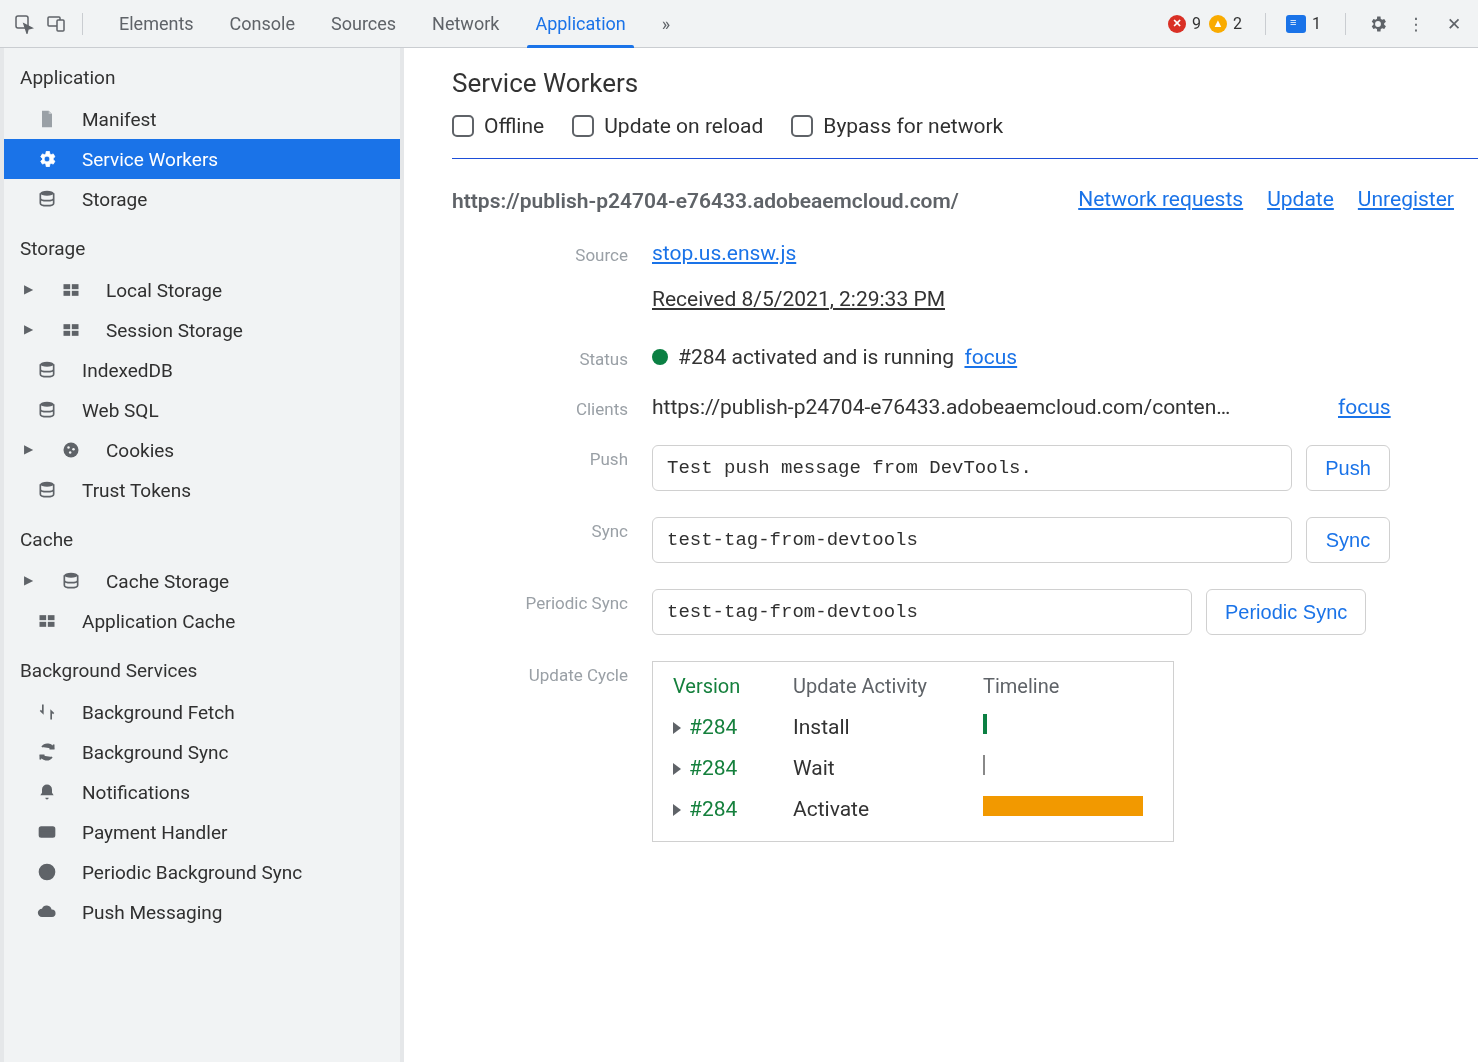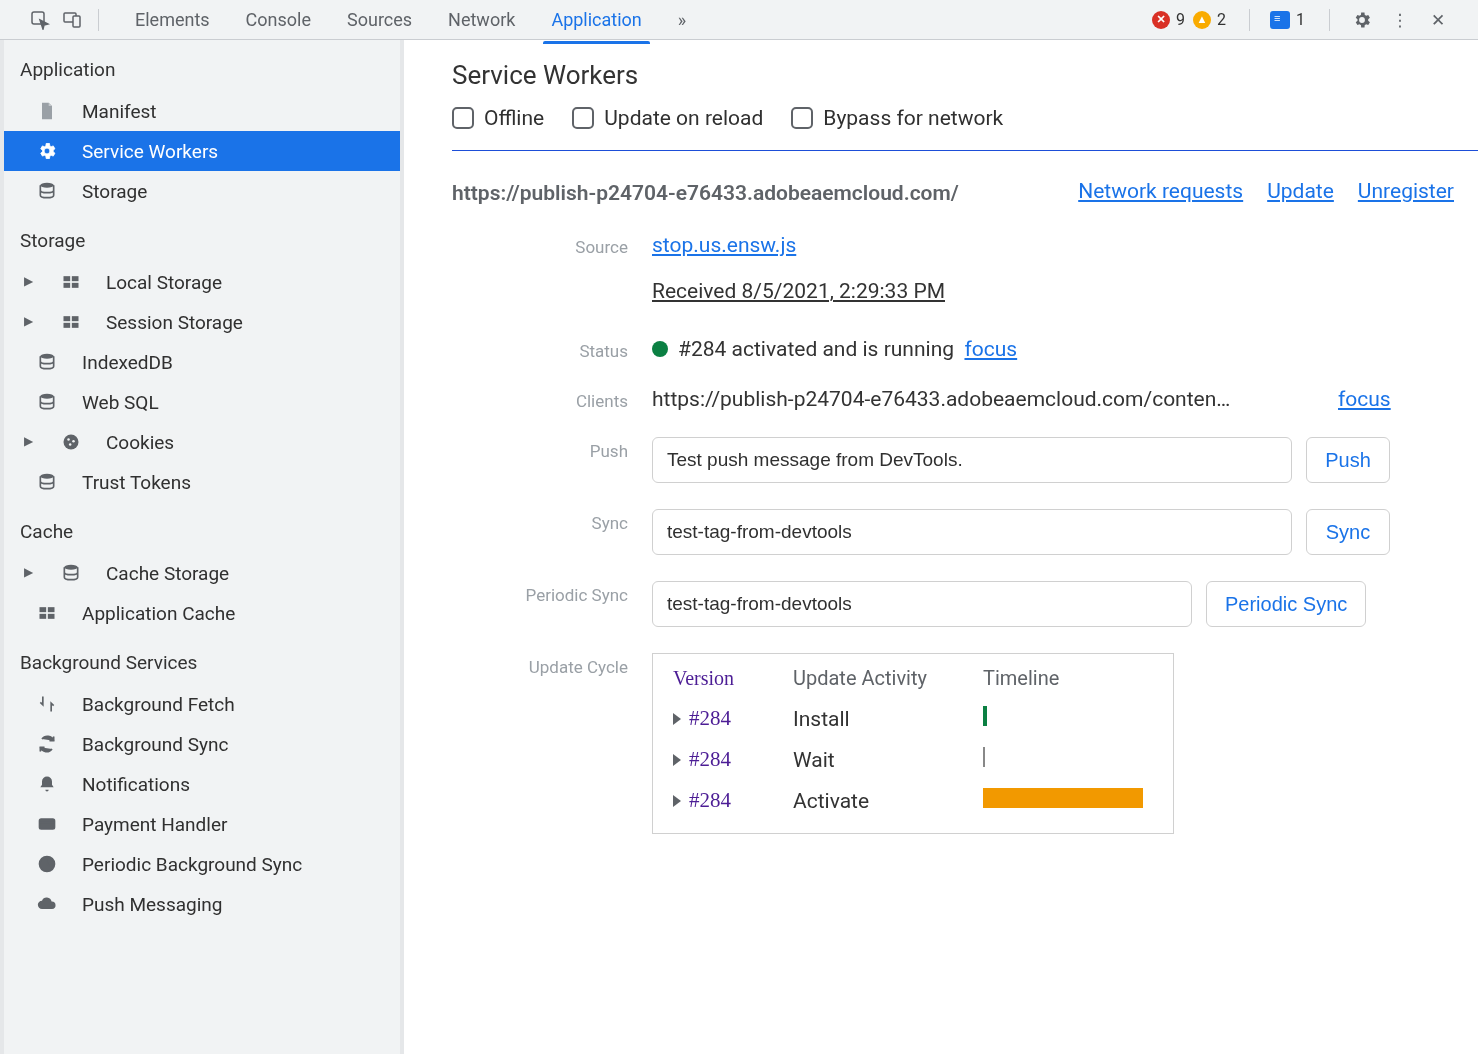--- a/index.html
+++ b/index.html
@@ -8,24 +8,24 @@
   font-size: 14px;
   color: #303030;
   background: #fff;
   width: 1478px;
   height: 1062px;
   overflow: hidden;
 }
 .topbar {
   display: flex;
   align-items: center;
-  height: 40px;
+  height: 48px;
   background: #f1f3f4;
   border-bottom: 1px solid #cacdd1;
-  padding: 0 24px;
+  padding: 0 8px;
   font-size: 17px;
 }
 .topbar .icon-btn { width: 32px; height: 32px; display: flex; align-items: center; justify-content: center; color: #5f6368; cursor: pointer; }
 .topbar .divider { width: 1px; height: 22px; background: #cacdd1; margin: 0 10px; }
 .topbar .tabs { display: flex; gap: 0; margin-left: 8px; }
 .topbar .tab { padding: 0 18px; height: 48px; display: flex; align-items: center; color: #5f6368; cursor: pointer; position: relative; font-size: 18px;}
 .topbar .tab.active { color: #1a73e8; }
 .topbar .tab.active::after { content:""; position:absolute; left:10px; right:10px; bottom:0; height:3px; background:#1a73e8; border-radius:2px 2px 0 0;}
 .topbar .right { margin-left: auto; display: flex; align-items: center; gap: 6px; }
 .badge { display:inline-flex; align-items:center; gap:4px; background:#f1f3f4; border-radius:10px; padding:1px 3px;}
@@ -56,26 +56,26 @@
 .sw-head{ display:flex; justify-content:space-between; align-items:flex-start; padding-right:24px;}
 .sw-origin{ font-size:21px; font-weight:600; color:#5f6368; max-width:520px; line-height:1.35;}
 .sw-links{ display:flex; gap:24px;margin-left:19px;}
 .link{ color:#1a73e8; text-decoration:underline; cursor:pointer; font-size:21px;}
 .kv{ display:flex; align-items:flex-start; margin-top:26px;}
 .klabel{ width:200px; text-align:right; color:#9aa0a6; font-size:17px; padding-right:24px; padding-top:4px;}
 .kval{ flex:1; font-size:21px; color:#333; padding-right:24px;}
 .kval .meta{ display:block; margin-top:22px; font-size:21px;text-decoration:underline;}
 .status-dot{ width:16px; height:16px; border-radius:50%; background:#0b8043; display:inline-block; margin-right:10px; vertical-align:-1px;}
 .textrow{ display:flex; gap:14px; align-items:center;}
-.textrow input{ flex:1; max-width:640px; height:46px; border:1px solid #d0d0d0; border-radius:6px; padding:0 14px; font-family:Liberation Sans, sans-serif; font-size:19px; color:#303030;}
+.textrow input{ flex:1; max-width:640px; height:46px; border:1px solid #d0d0d0; border-radius:6px; padding:0 14px; font-family:Liberation Mono, monospace; font-size:19px; color:#303030;}
 .textrow button{ height:46px; min-width:84px; padding:0 18px; border:1px solid #d0d0d0; background:#fff; border-radius:6px; color:#1a73e8; font-size:20px; font-weight:500; cursor:pointer;}
 .tbl{ border:1px solid #d0d0d0; display:inline-block; padding:4px 0 12px;}
 .tbl-row{ display:flex; padding:8px 20px; align-items:center;}
 .tbl-head .cell{ color:#5f6368; font-size:20px;}
-.cell.v{ width:120px; color:#4c1d95;font-family:Liberation Serif, serif;} .cell.a{ width:190px;} .cell.t{ width:170px;}
+.cell.v{ width:120px; color:#15803d;} .cell.a{ width:190px;} .cell.t{ width:170px;}
 .tri{ display:inline-block; width:0;height:0; border-top:6px solid transparent; border-bottom:6px solid transparent; border-left:8px solid #5f6368; margin-right:8px;}
 .bar-green{ width:4px; height:20px; background:#0b8043; display:inline-block;}
 .bar-gray{ width:2px; height:20px; background:#888; display:inline-block;}
 .bar-orange{ width:160px; height:20px; background:#f29900; display:inline-block;}
 .client{ display:flex; align-items:center; gap:16px;}
 .client-url{ flex:1; white-space:nowrap; overflow:hidden; text-overflow:ellipsis; max-width:670px;}
 </style>
 </head>
 <body>
 

